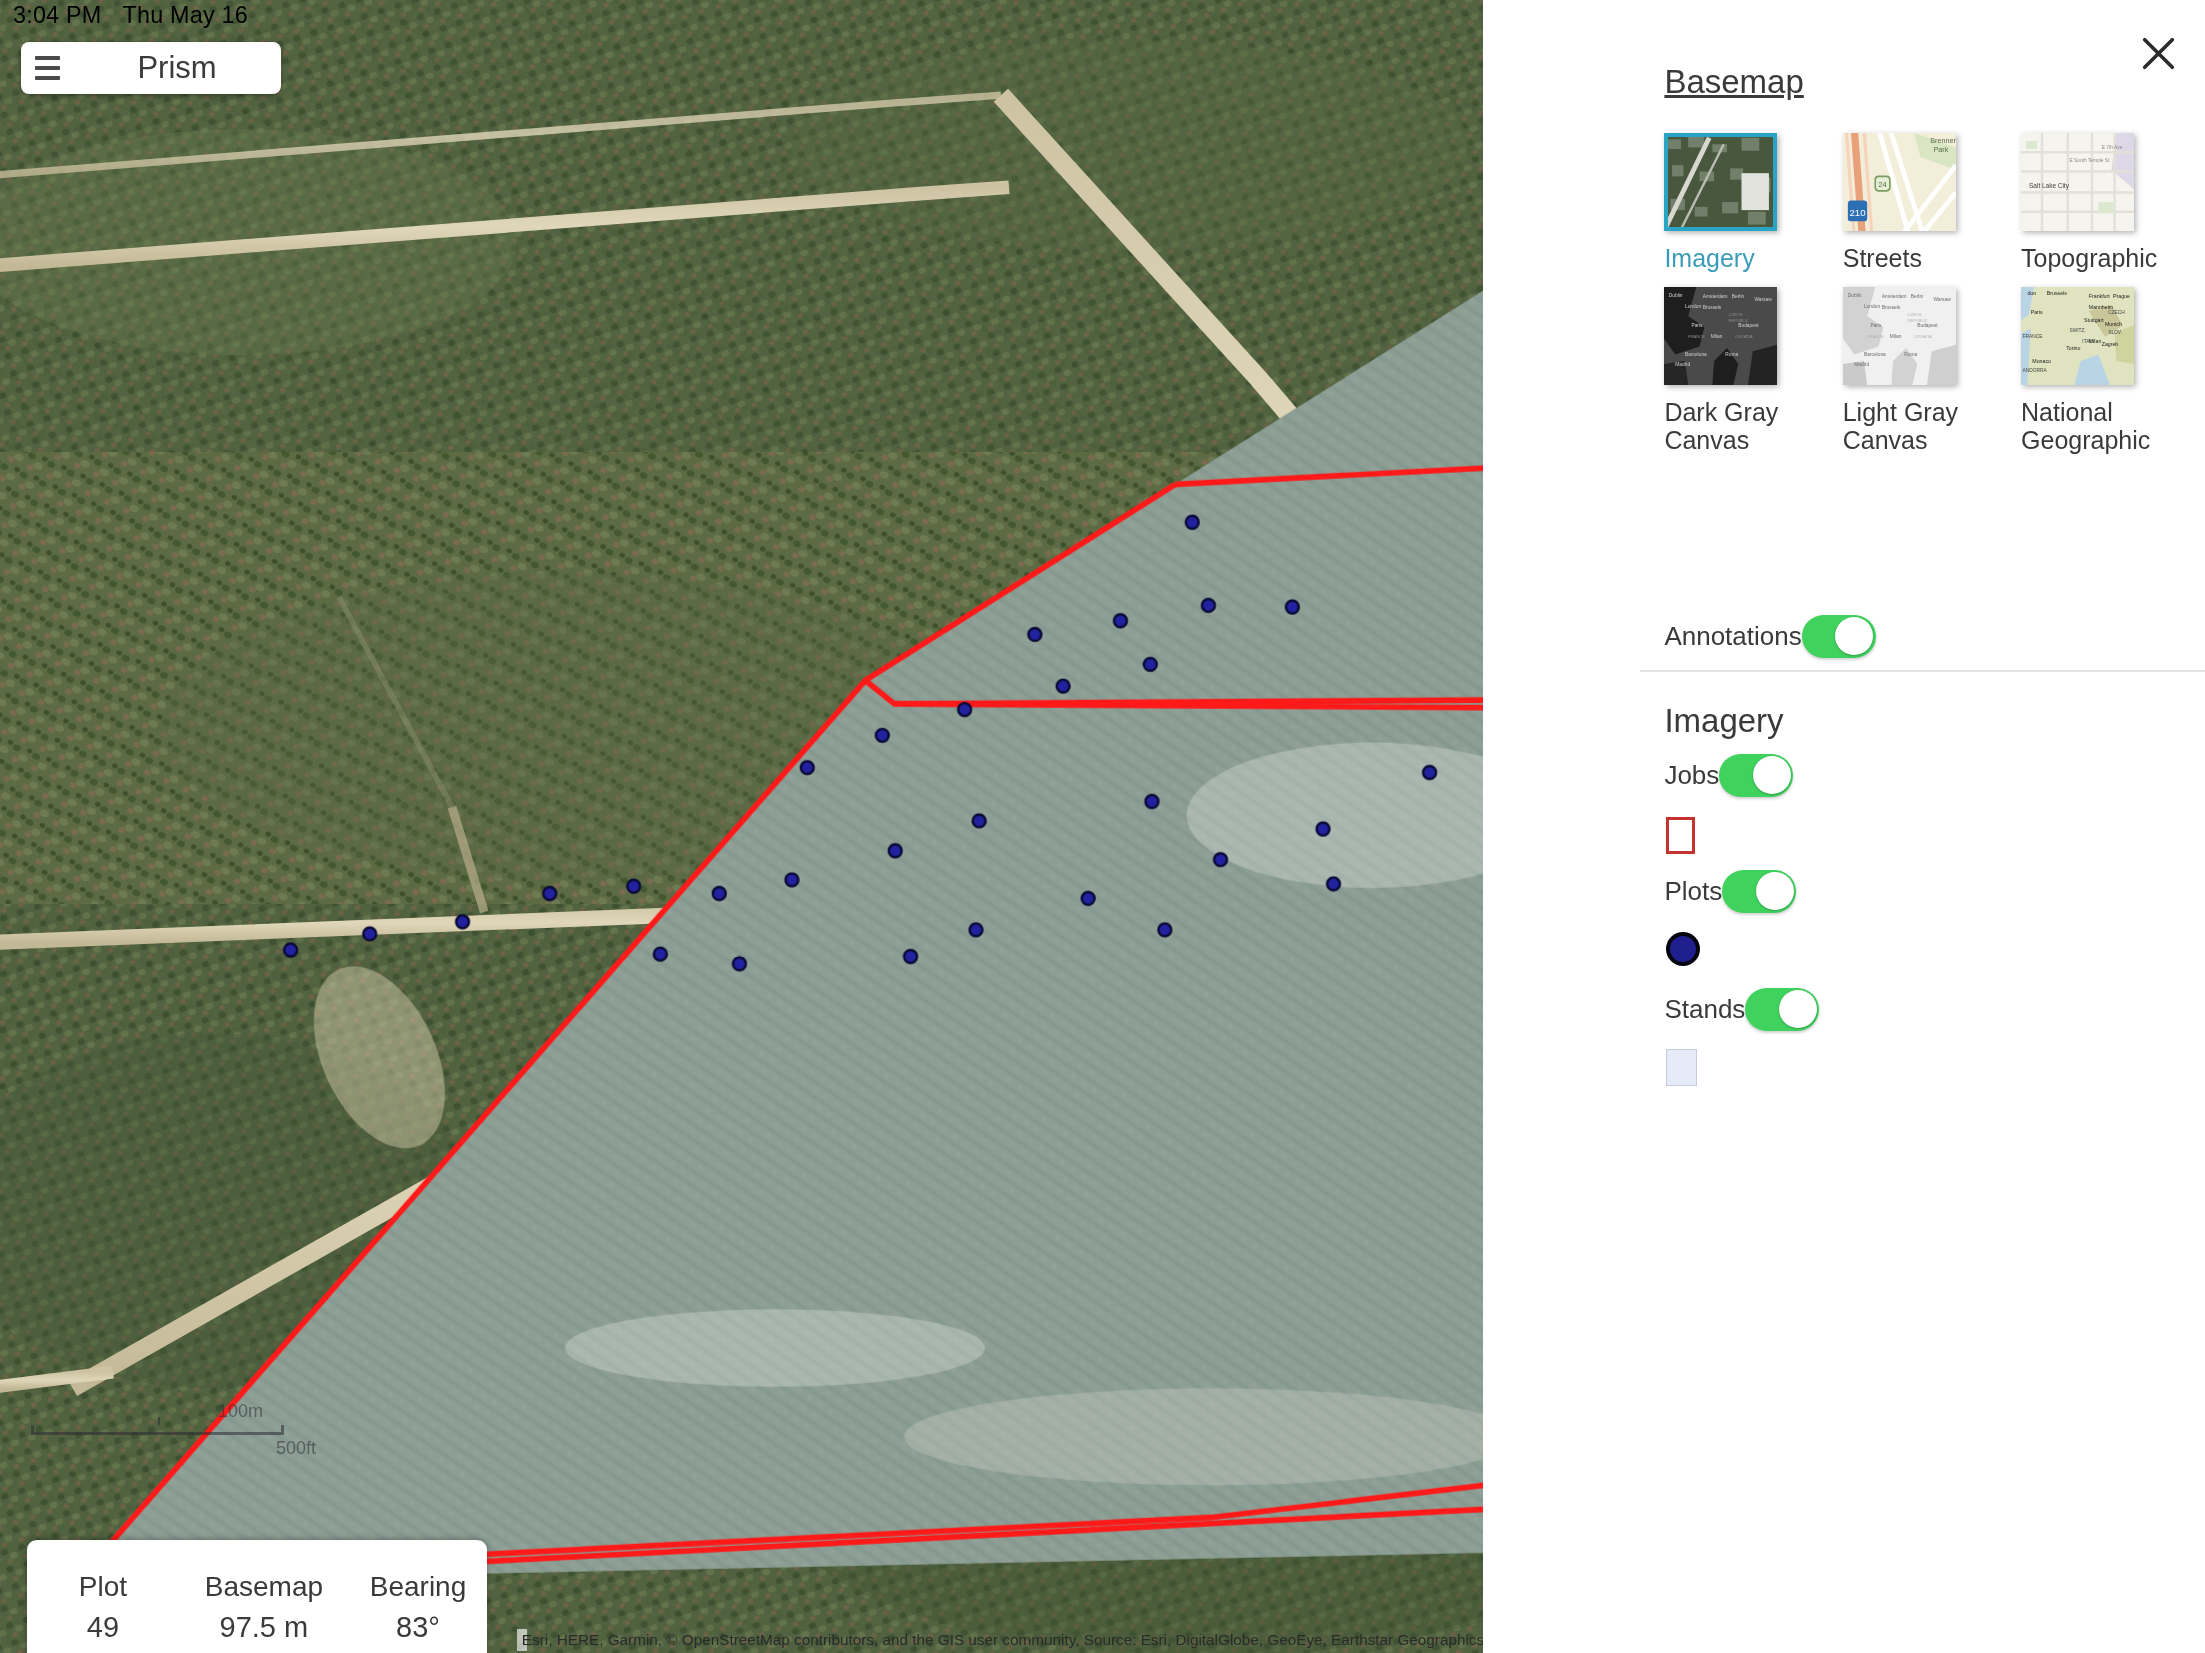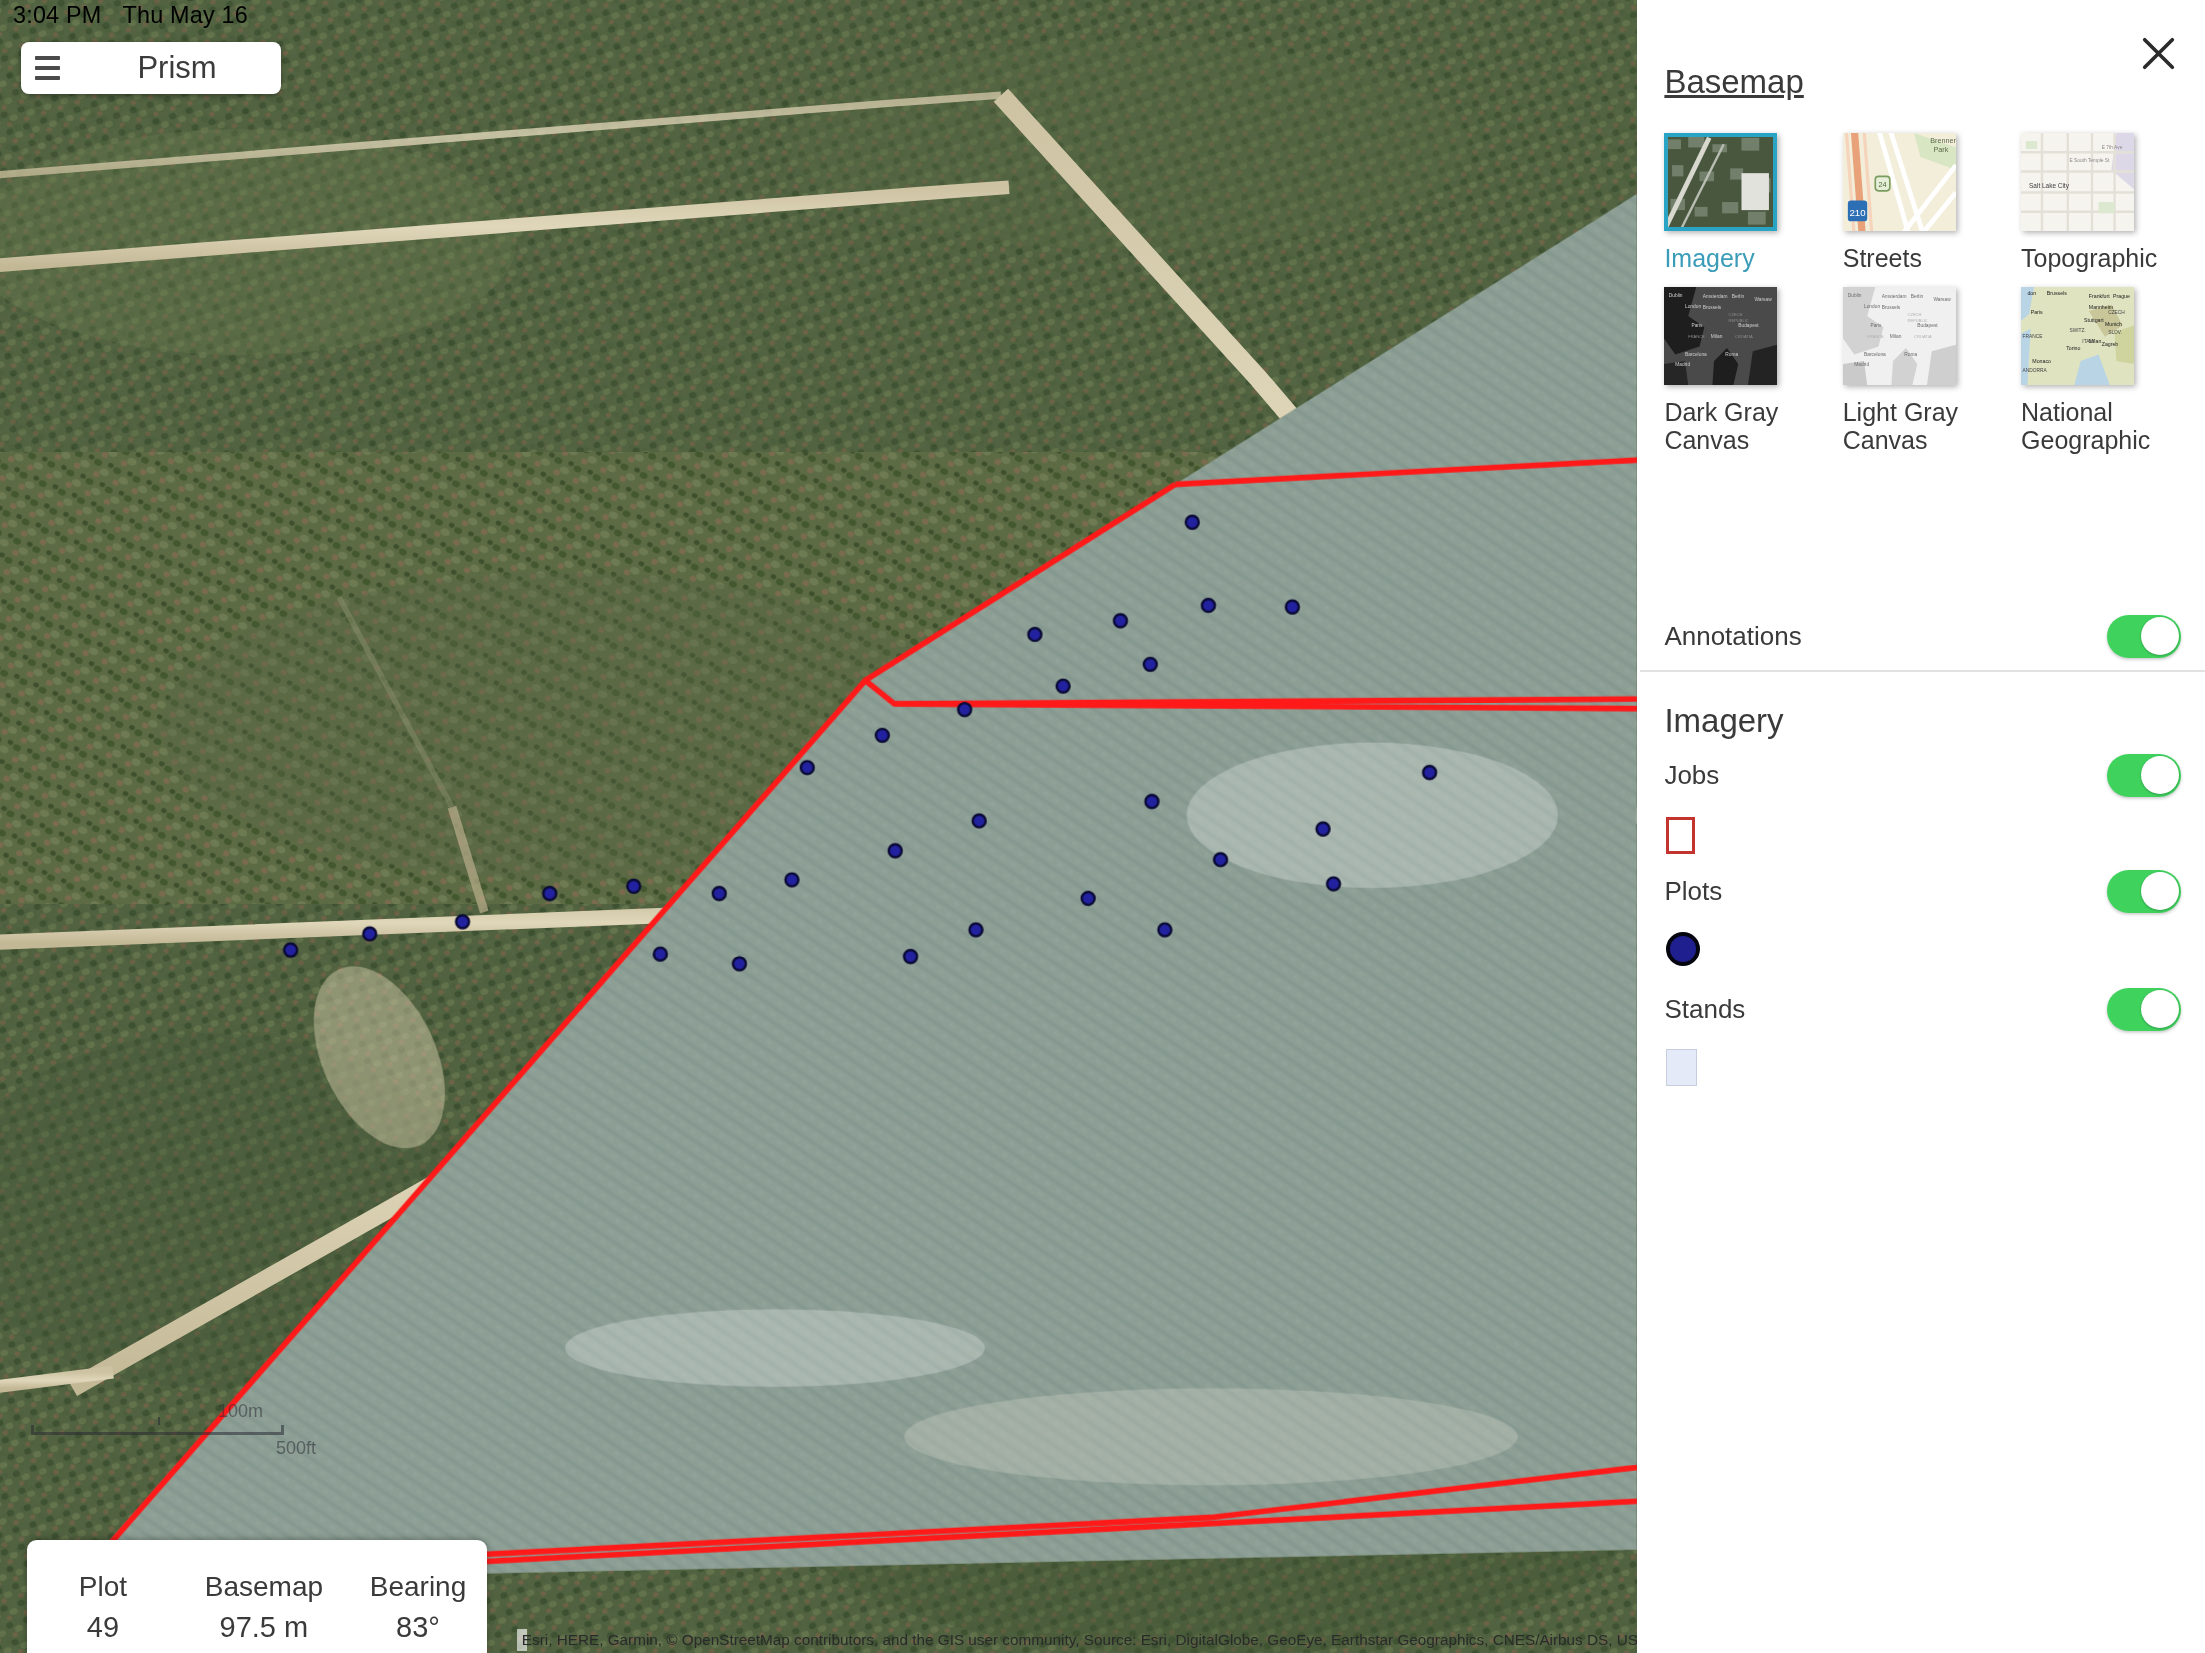--- a/index.html
+++ b/index.html
@@ -8,21 +8,21 @@
     overflow: hidden;
     font-family: "Liberation Sans", sans-serif;
     background: #ffffff;
   }
 
   #app { position: relative; width: 2205px; height: 1653px; }
 
   
   #map-area {
     position: absolute; left: 0; top: 0;
-    width: 1637px; height: 1653px;
+    width: 1483px; height: 1653px;
     overflow: hidden;
     background: #3f5a33;
   }
   #map-canvas { position: absolute; left: 0; top: 0; width: 1637px; height: 1653px; }
 
   
   #status-bar {
     position: absolute; left: 0; top: 0; width: 2205px; height: 36px;
     pointer-events: none; z-index: 40;
   }
@@ -136,21 +136,21 @@
   }
   .thumb-wrap.selected { outline: 4px solid #2aa4c4; outline-offset: -4px; }
   .thumb-wrap svg { display: block; width: 113px; height: 98px; }
   .basemap-label {
     margin-top: 13px; font-size: 25px; color: #3a3a3a; line-height: 1.12; width: 129px;
   }
   .basemap-label.selected { color: #3a9cb8; }
 
   .row-toggle {
     position: absolute; left: 27.4px; width: 517px; height: 52px;
-    display: flex; align-items: center; justify-content: space-between;
+    display: flex; align-items: center; justify-content: flex-start;
   }
   .row-label { font-size: 26px; color: #3a3a3a; }
   .toggle {
     width: 74px; height: 43px; border-radius: 22px; background: #3fd35e;
     position: relative; box-shadow: 0 1.6px 3.2px rgba(0,0,0,.22); cursor: pointer; flex: none;
   }
   .toggle .knob {
     position: absolute; right: 2.4px; top: 2.4px; width: 38px; height: 38px;
     border-radius: 50%; background: #fff; box-shadow: 0 0.8px 2.4px rgba(0,0,0,.3);
   }

